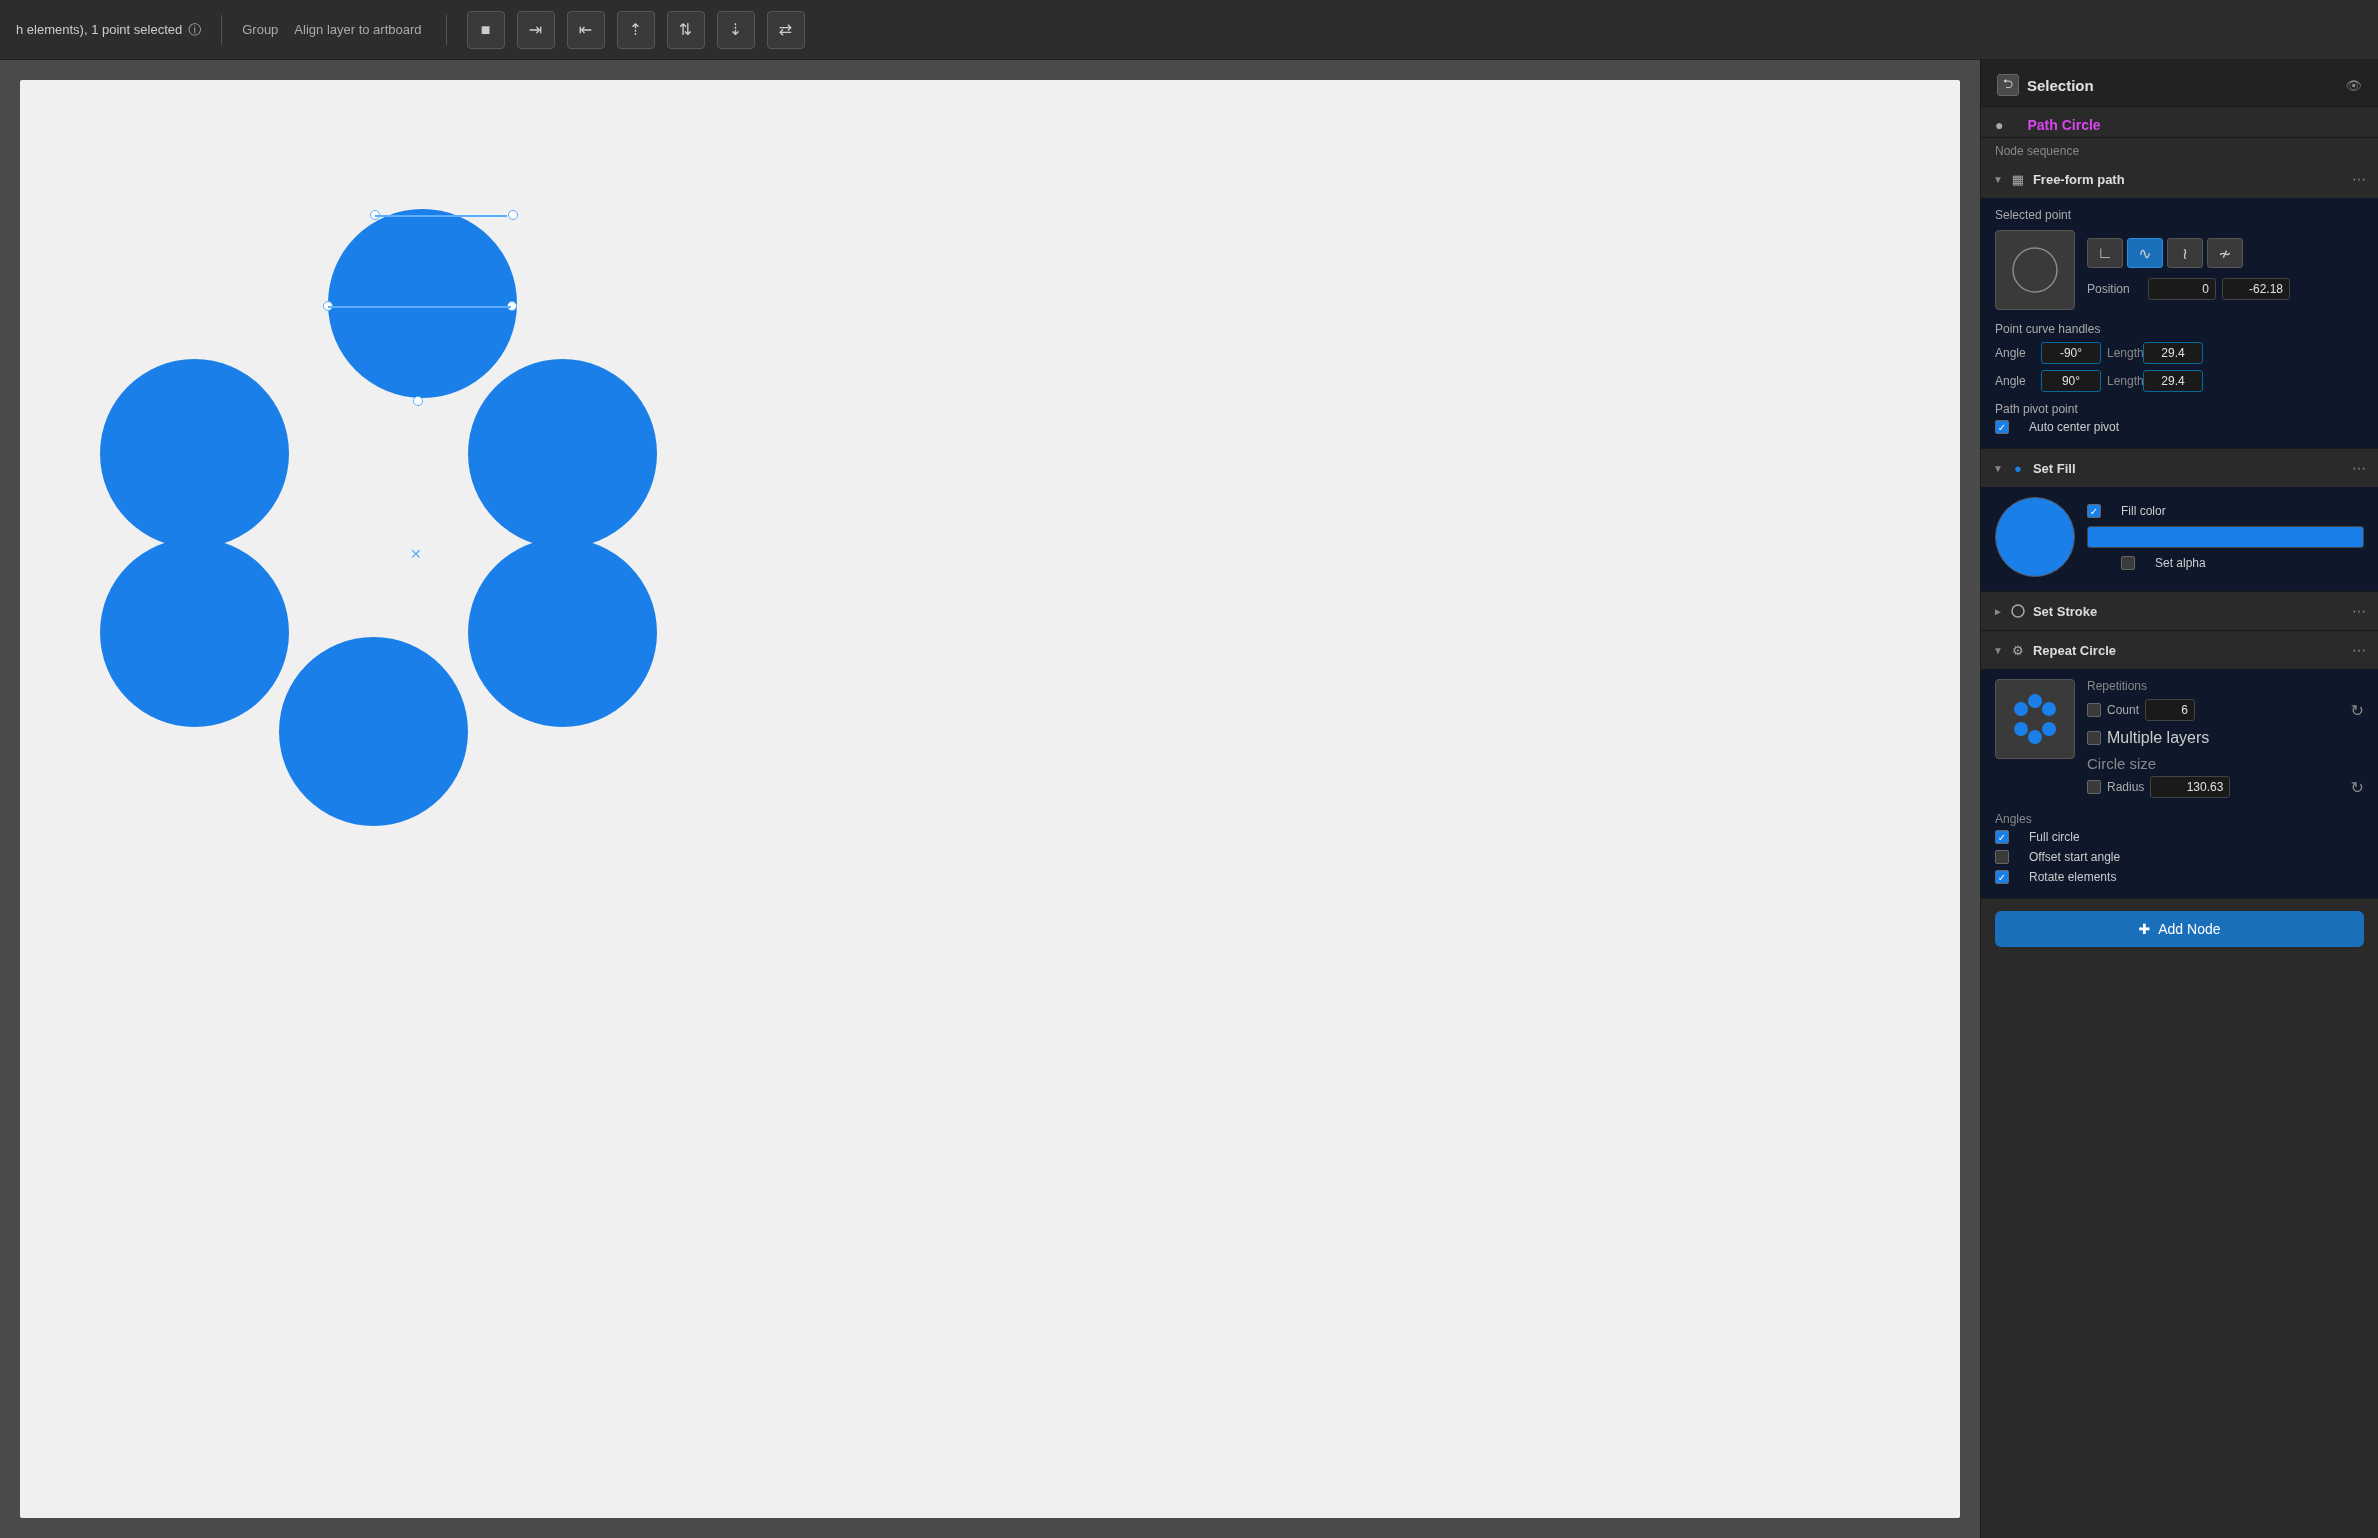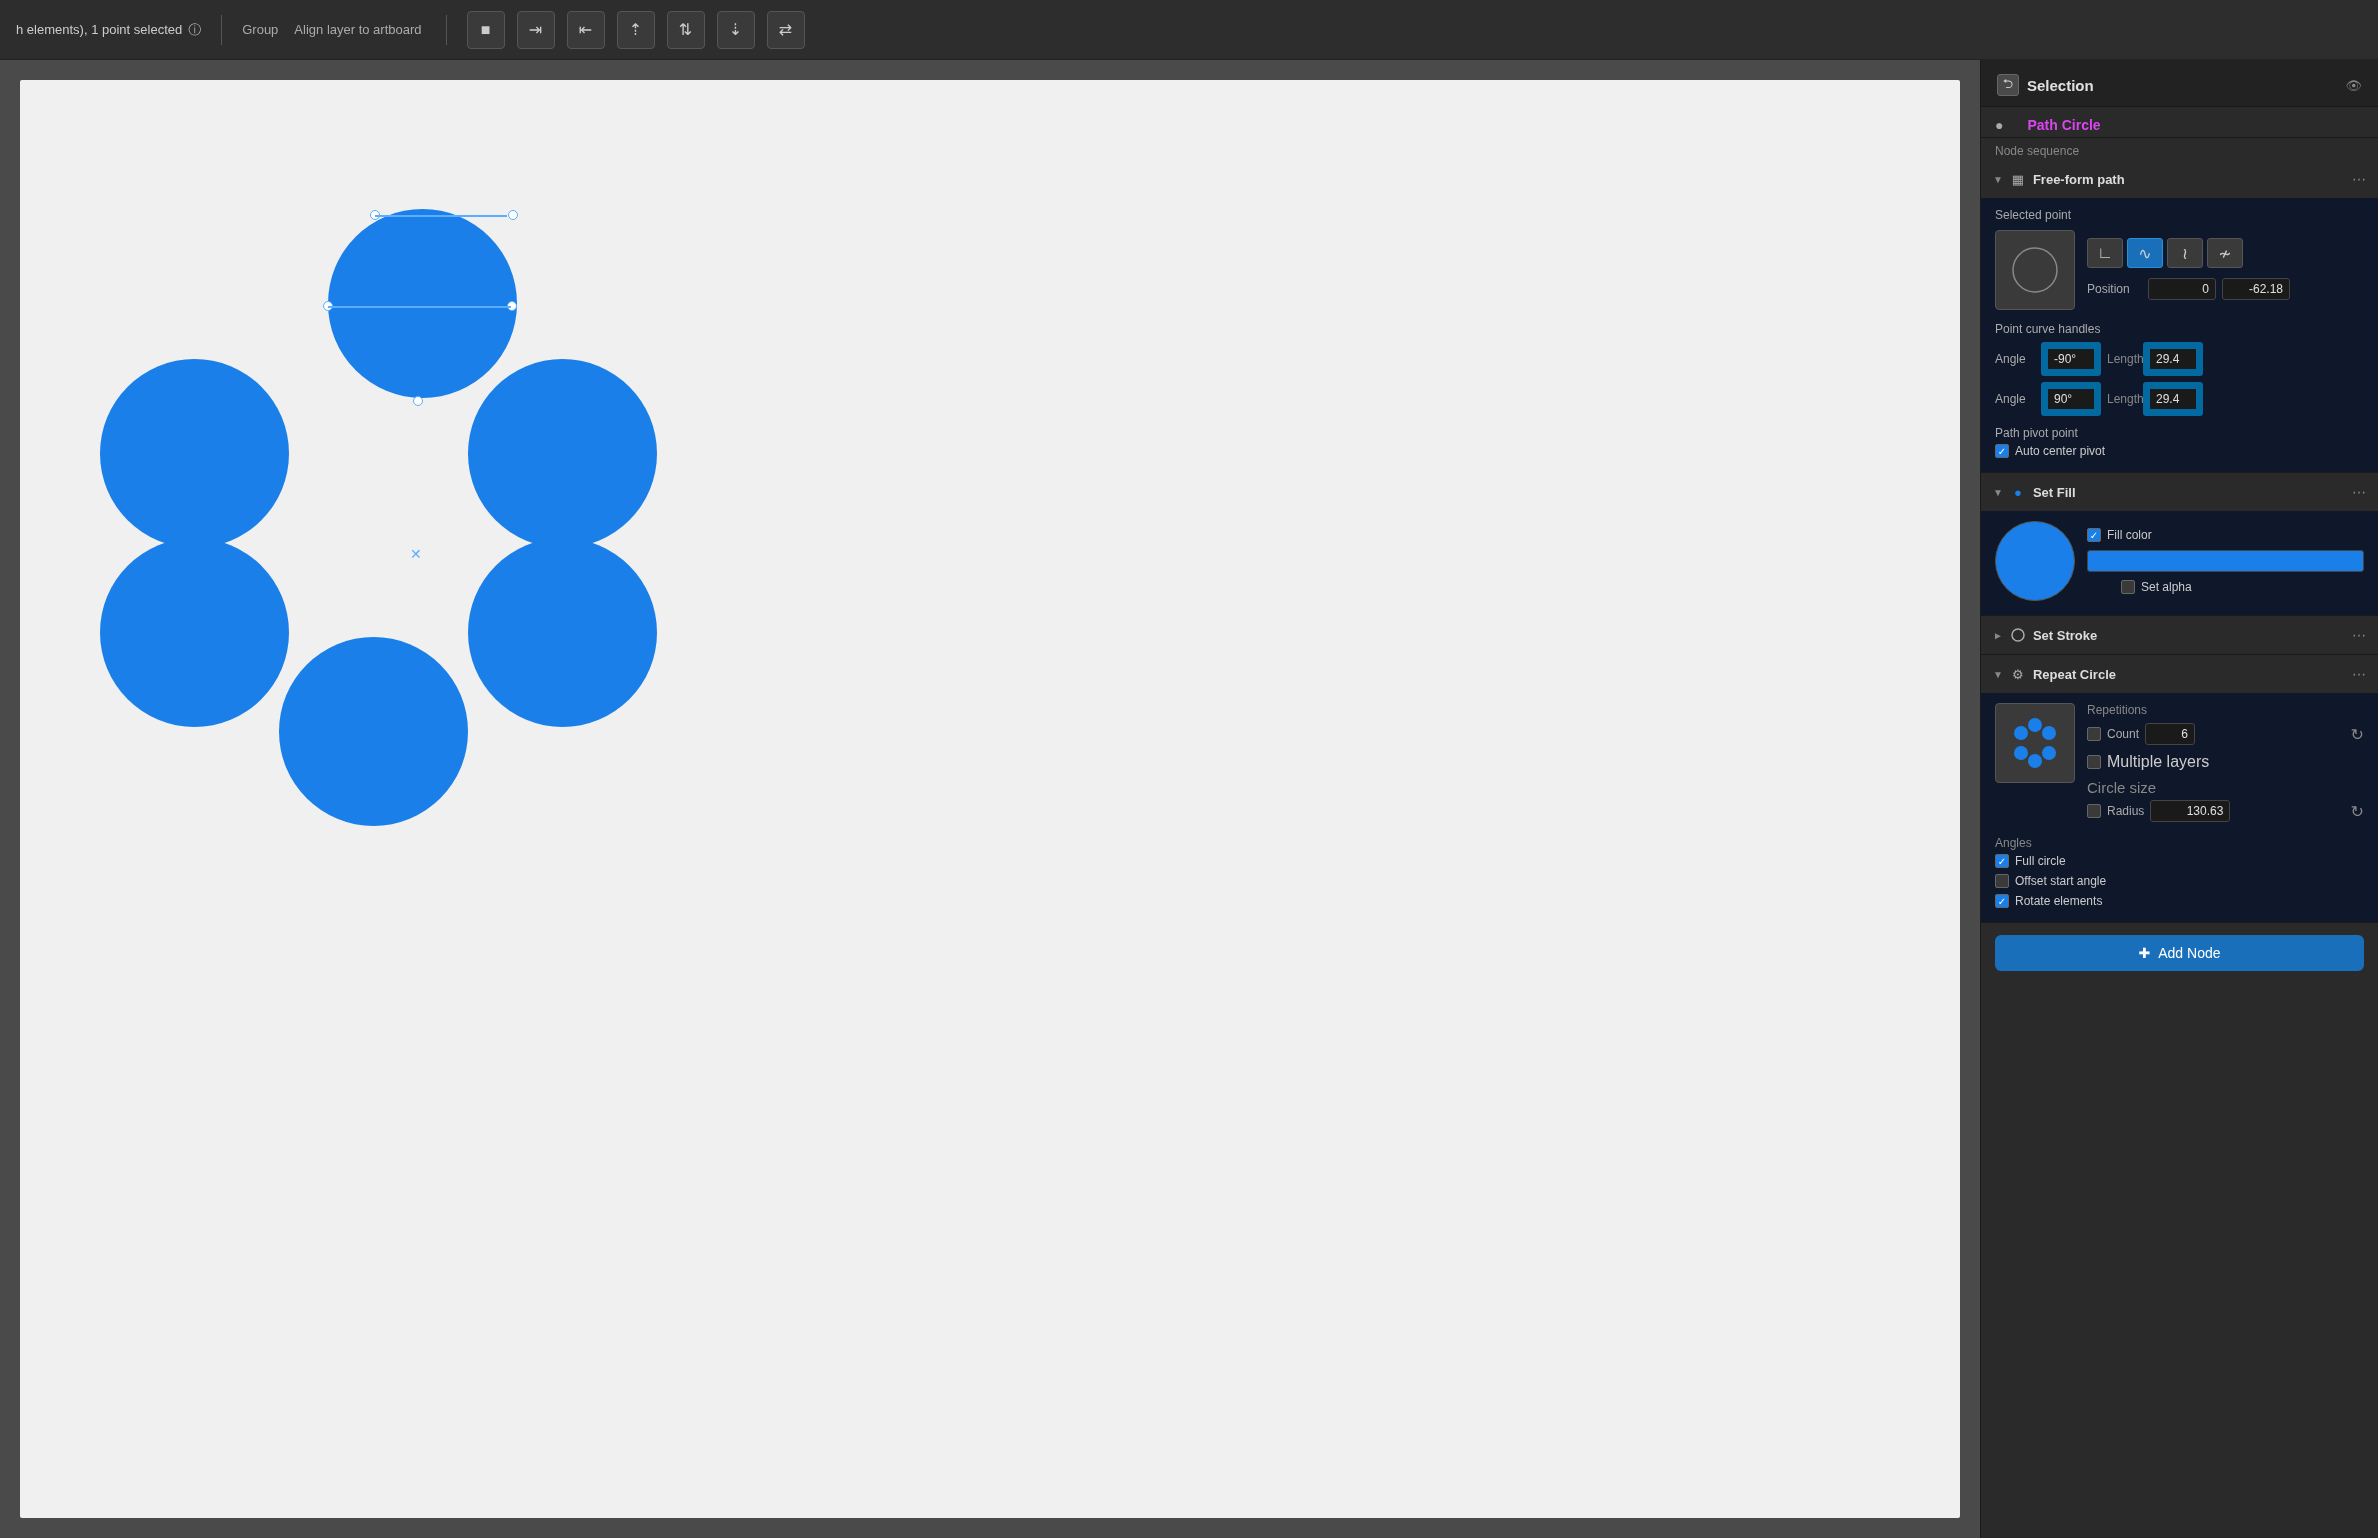--- a/index.html
+++ b/index.html
@@ -237,40 +237,40 @@
       font-size: 12px;
       width: 40px;
     }
     .prop-value-label {
       color: #888;
       font-size: 12px;
       width: 30px;
     }
     .prop-input {
       background: #1a1a1a;
-      border: 7px solid #0369a1;
+      border: 1px solid #0369a1;
       border-radius: 3px;
       color: #e0e0e0;
       font-size: 12px;
       padding: 3px 6px;
       width: 60px;
-      text-align: left;
+      text-align: center;
     }
 
     
     .subsection-label {
       color: #aaa;
       font-size: 12px;
       margin-top: 10px;
       margin-bottom: 4px;
     }
     .checkbox-label {
       display: flex;
       align-items: center;
-      gap: 6px;
+      gap: 20px;
       color: #ccc;
       font-size: 12px;
       cursor: pointer;
     }
     .checkbox {
       width: 14px;
       height: 14px;
       border: 1px solid #666;
       background: #1a7fe8;
       border-radius: 2px;

